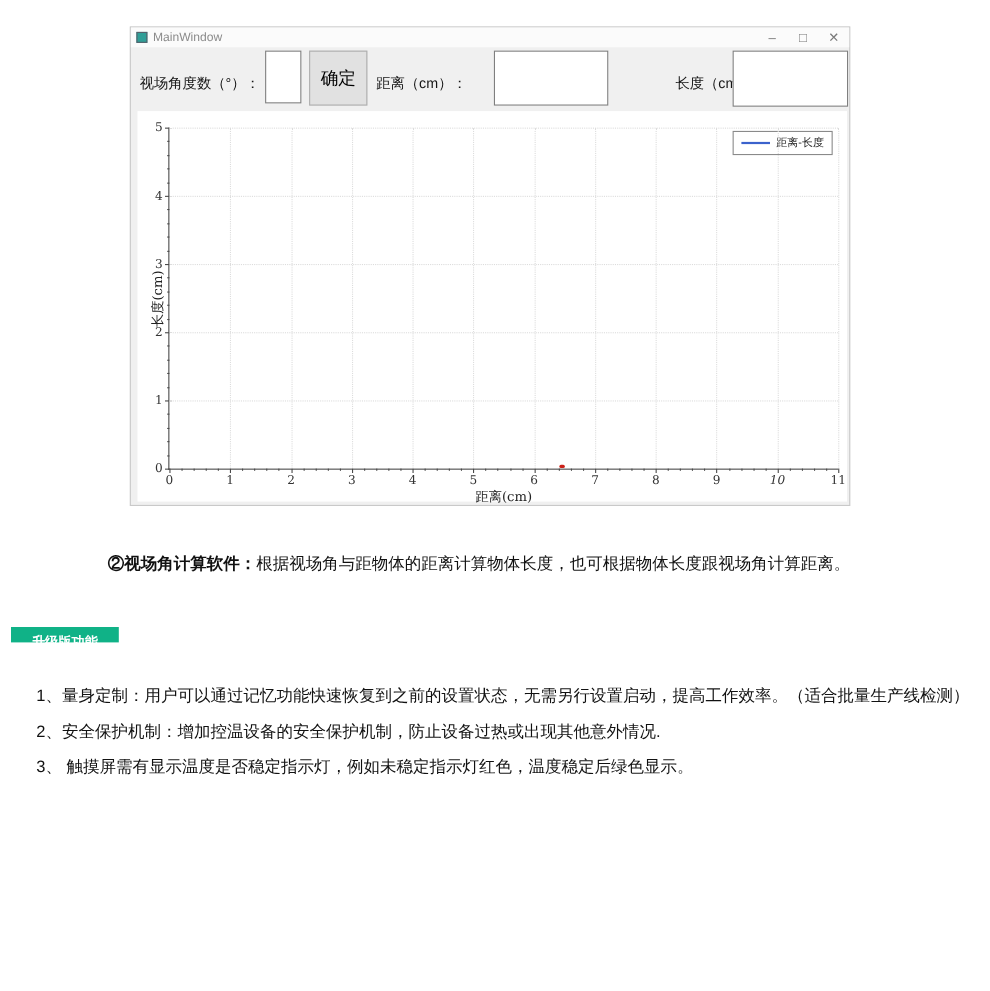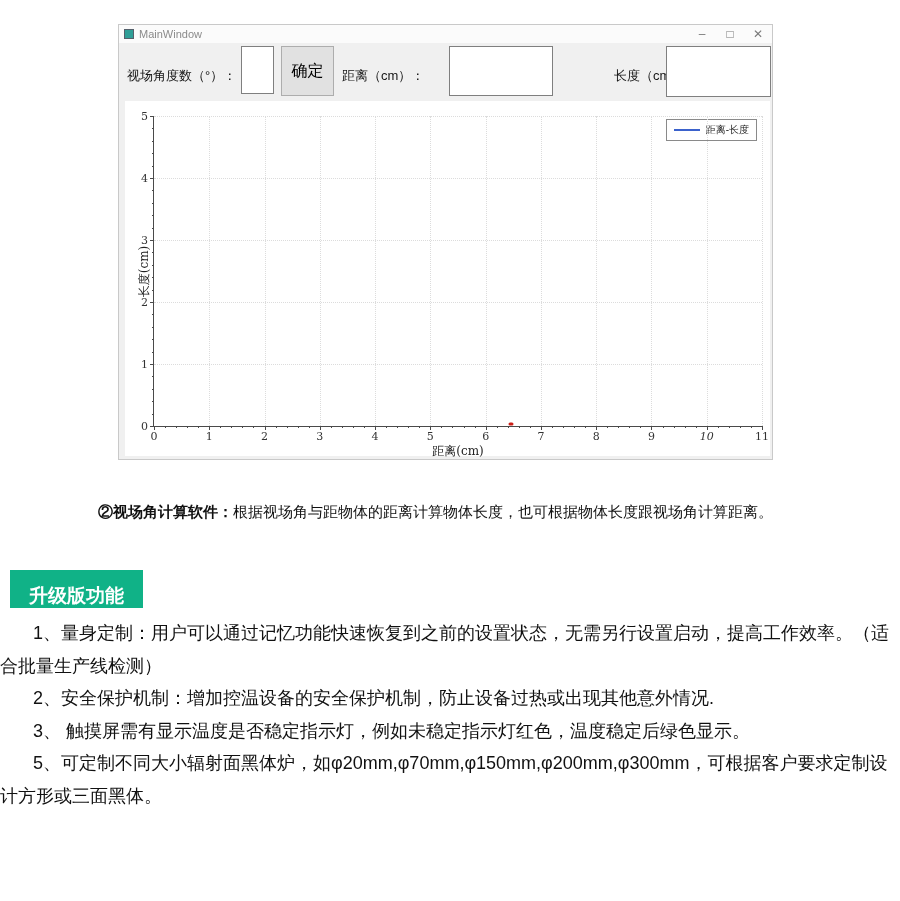--- a/index.html
+++ b/index.html
@@ -46,22 +46,22 @@
   .ylabel{position:absolute;left:-85px;top:147px;width:150px;text-align:center;
           transform:rotate(-90deg);font-family:"DejaVu Serif",serif;font-size:12px;color:#222;}
   .xlabel{position:absolute;left:0;width:100%;top:calc(100% + 17px);text-align:center;
           font-family:"DejaVu Serif",serif;font-size:12px;color:#222;}
 
   
   .desc{position:absolute;left:0;top:503px;width:900px;box-sizing:border-box;
         padding-left:57px;font-size:15px;color:#111;margin:0;}
   .desc b{font-weight:bold;margin-left:41px;}
   .badge{position:absolute;left:10px;top:570px;height:14px;line-height:27px;
-         padding:12px 19px;font-size:19px;font-weight:bold;color:#fff;background:#10b287;}
-  .features{position:absolute;left:0;top:617px;width:900px;font-size:18px;color:#111;}
+         padding:0 19px;font-size:12px;font-weight:bold;color:#fff;background:#10b287;}
+  .features{position:absolute;left:0;top:617px;width:900px;font-size:15px;color:#111;}
   .features p{margin:0;line-height:32.5px;text-indent:33px;}
 </style>
 </head>
 <body>
 
 <div class="window">
   <div class="titlebar">
     <span class="app-icon"></span>
     <span class="title">MainWindow</span>
     <span class="win-controls">
@@ -209,14 +209,13 @@
 </div>
 
 <p class="desc"><b>②视场角计算软件：</b><span>根据视场角与距物体的距离计算物体长度，也可根据物体长度跟视场角计算距离。</span></p>
 
 <div class="badge" id="badge" style="background: rgb(16, 178, 135);">升级版功能</div>
 
 <div class="features" id="features">
     <p>1、量身定制：用户可以通过记忆功能快速恢复到之前的设置状态，无需另行设置启动，提高工作效率。（适合批量生产线检测）</p>
     <p>2、安全保护机制：增加控温设备的安全保护机制，防止设备过热或出现其他意外情况.</p>
     <p>3、 触摸屏需有显示温度是否稳定指示灯，例如未稳定指示灯红色，温度稳定后绿色显示。</p>
-    <p>5、可定制不同大小辐射面黑体炉，如φ20mm,φ70mm,φ150mm,φ200mm,φ300mm，可根据客户要求定制设计方形或三面黑体。</p>
   </div>
 
 </body></html>

